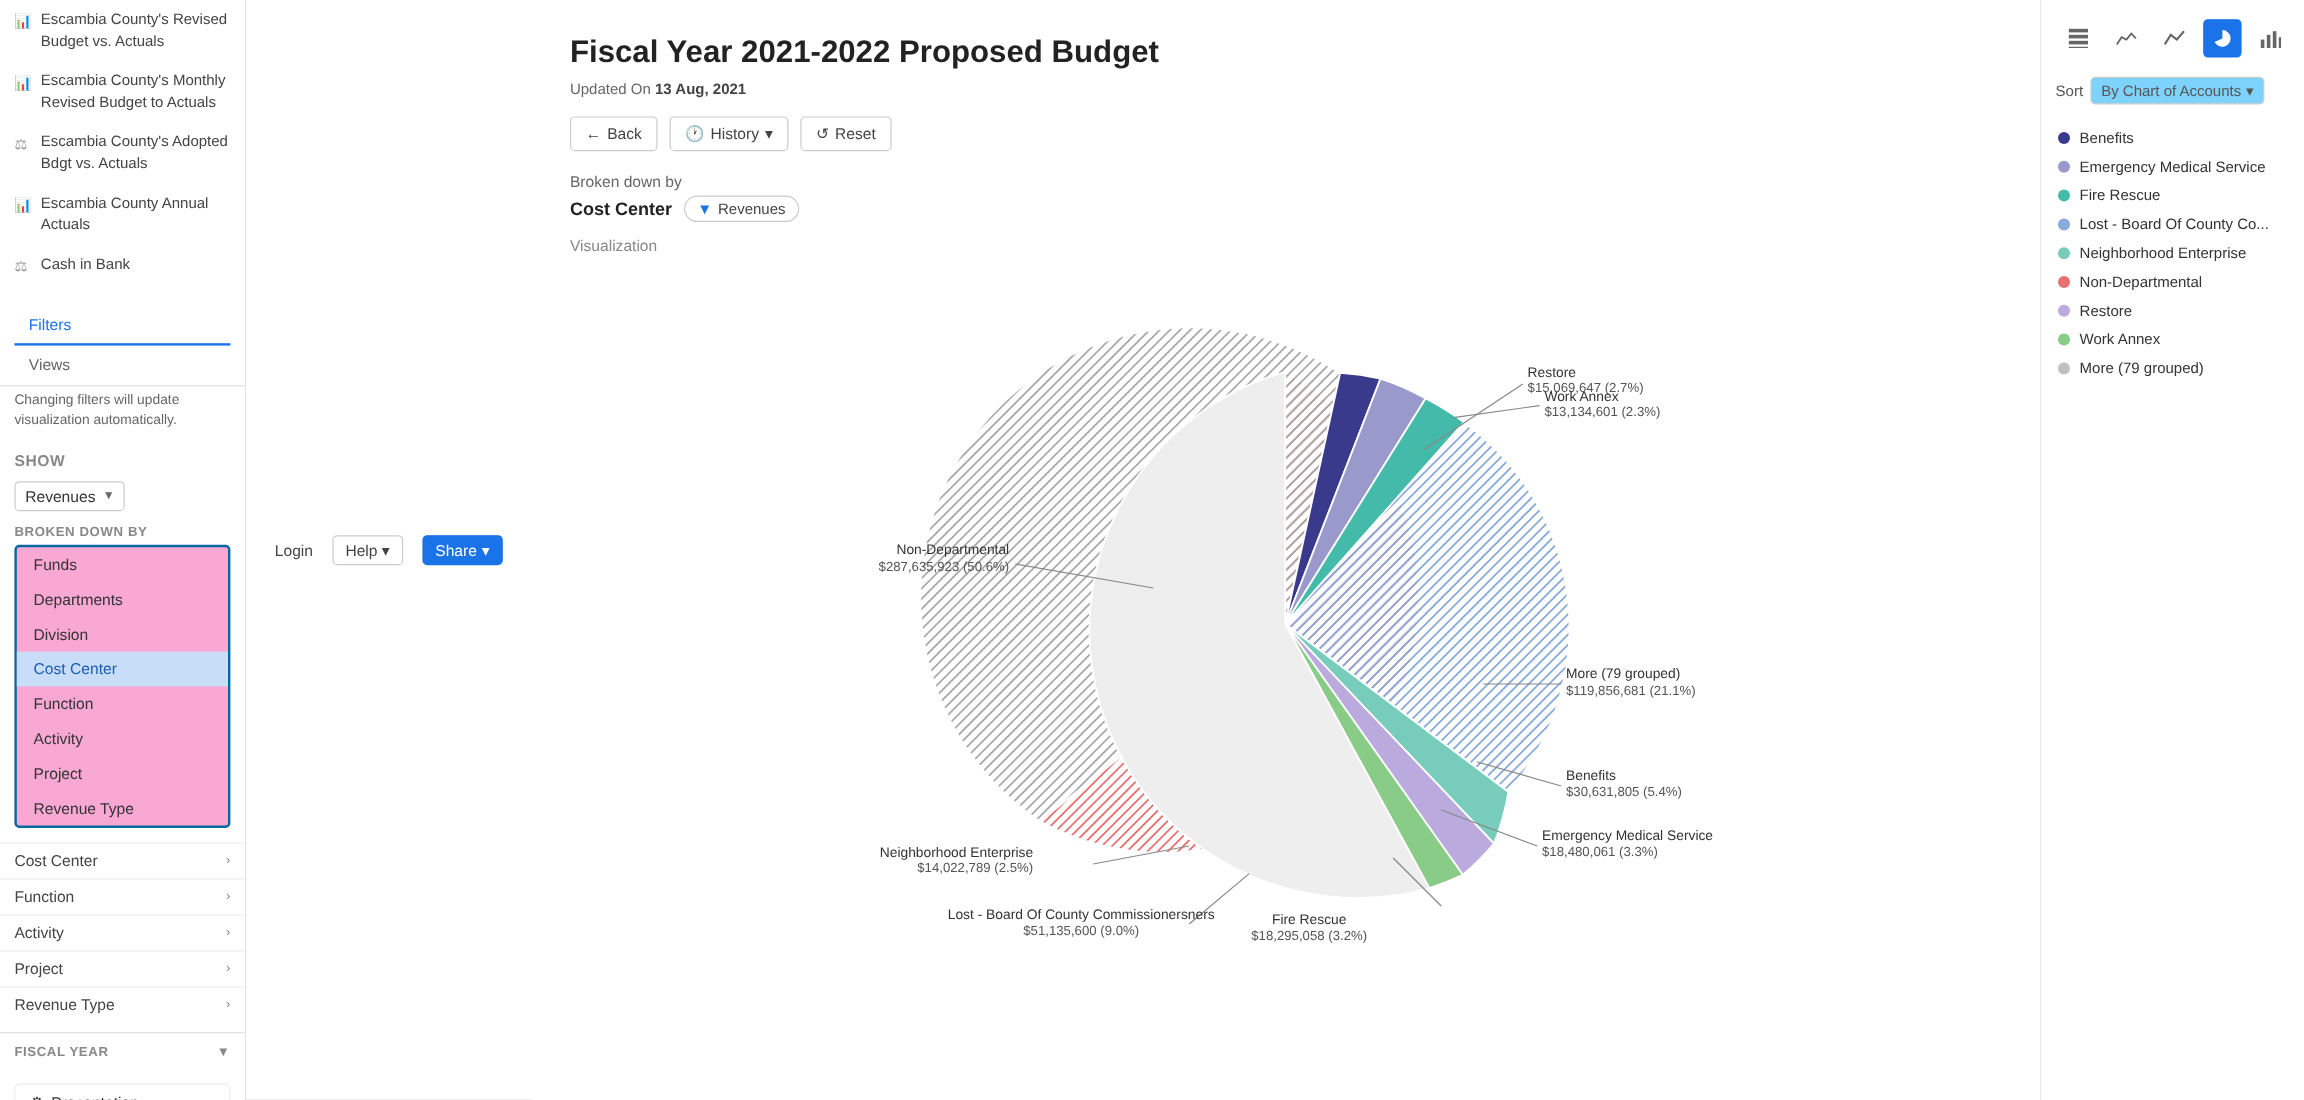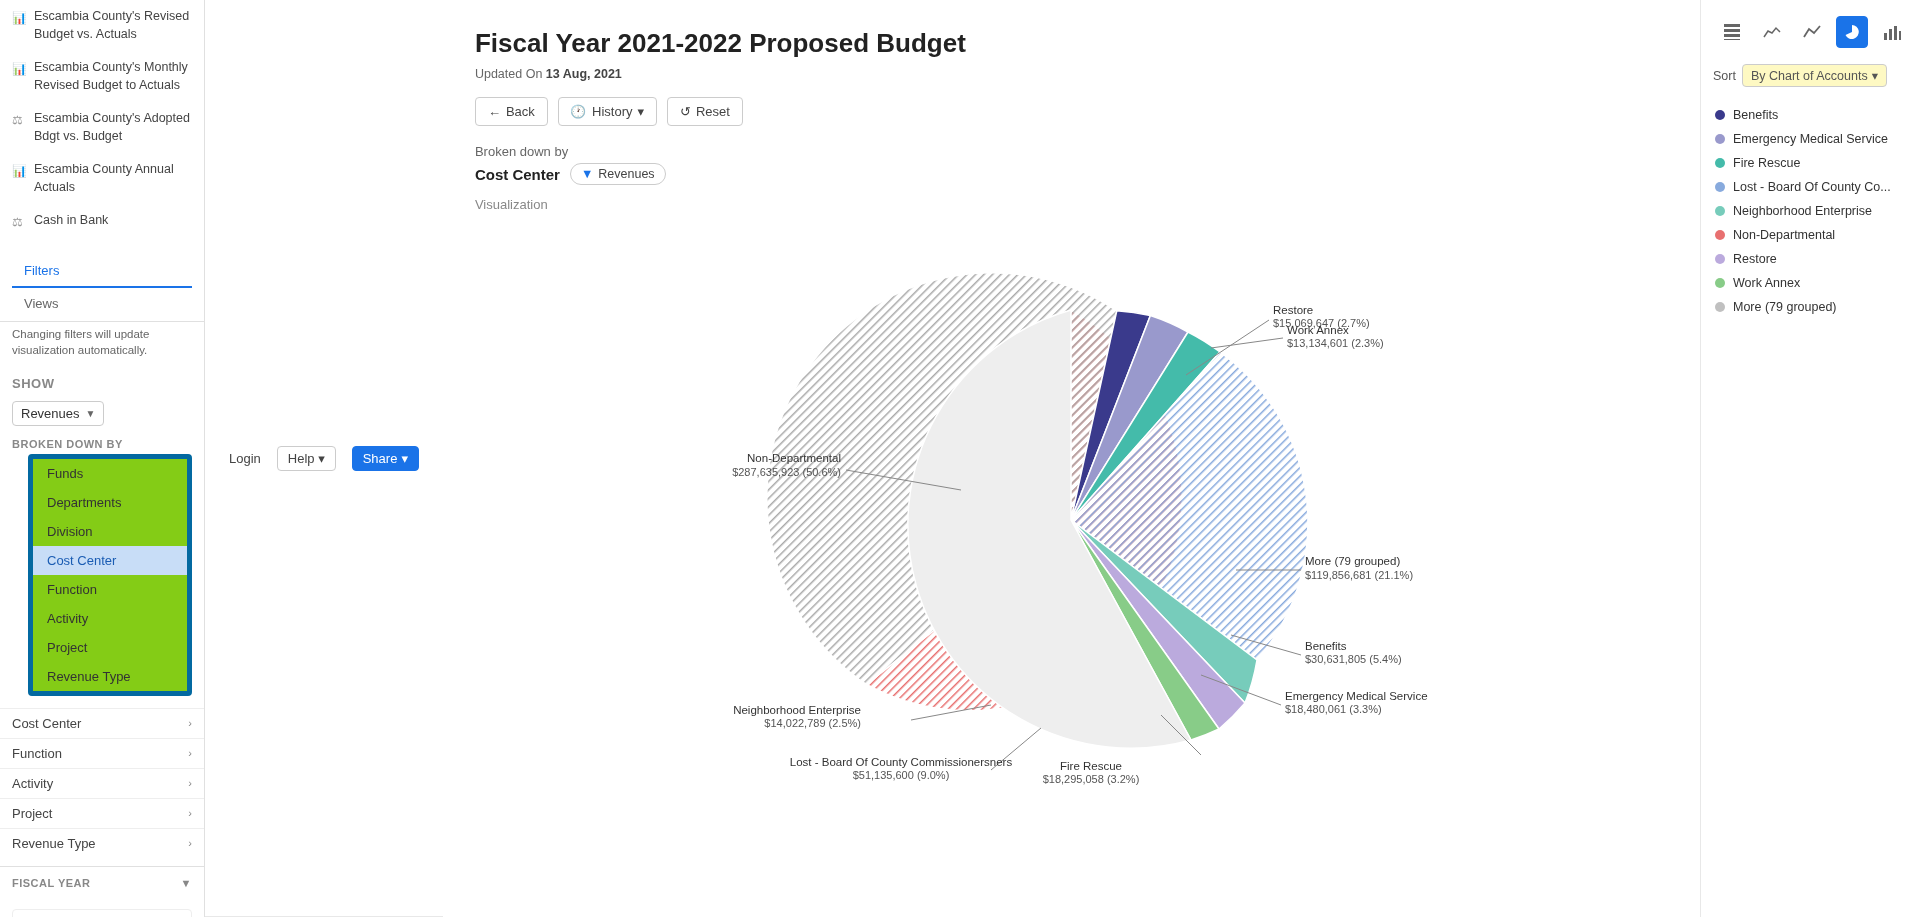--- a/index.html
+++ b/index.html
@@ -20,21 +20,21 @@
     .sidebar-note { padding: 4px 12px 8px; font-size: 11.5px; color: #666; line-height: 1.4; }
 
     .show-row { padding: 6px 12px; }
     .show-dropdown { display: flex; align-items: center; gap: 6px; border: 1px solid #ccc; border-radius: 4px; padding: 4px 8px; cursor: pointer; font-size: 13px; width: fit-content; }
     .show-dropdown .arrow { font-size: 10px; color: #666; }
 
     .broken-down-section { padding: 6px 12px; }
     .broken-down-label { font-size: 11px; font-weight: 600; color: #888; letter-spacing: 0.5px; text-transform: uppercase; margin-bottom: 4px; }
 
     
-    .breakdown-dropdown-box { border: 5px solid #0369a1; border-radius: 4px; background: #84cc16; margin: 0 0 6px 16px; }
+    .breakdown-dropdown-box { border: 2px solid #0369a1; border-radius: 4px; background: #f9a8d4; margin: 0 0 6px 0; }
     .breakdown-item { padding: 7px 14px; cursor: pointer; font-size: 13px; color: #333; }
     .breakdown-item.selected { background: #c8ddf7; color: #1a5cb3; font-weight: 500; }
 
     .filter-row { display: flex; align-items: center; justify-content: space-between; padding: 7px 12px; cursor: pointer; border-top: 1px solid #eee; }
     .filter-row-label { font-size: 13px; color: #444; }
     .filter-chevron { font-size: 11px; color: #888; }
     .fiscal-year-label { font-size: 11px; font-weight: 600; color: #888; letter-spacing: 0.5px; text-transform: uppercase; margin-bottom: 20px; display: flex; align-items: center; justify-content: space-between; }
     .fiscal-chevron-down { font-size: 11px; color: #888; }
 
     .presentation-row { display: flex; align-items: center; justify-content: space-between; padding: 7px 12px; border: 1px solid #eee; border-radius: 4px; cursor: pointer; }
@@ -67,21 +67,21 @@
     
     .chart-container { display: flex; align-items: center; justify-content: center; padding: 20px 0; }
 
     
     .right-panel { width: 220px; min-width: 220px; padding: 16px 12px; border-left: 1px solid #e8e8e8; overflow-y: auto; }
     .chart-type-icons { display: flex; align-items: center; gap: 8px; justify-content: flex-end; margin-bottom: 16px; }
     .chart-icon-btn { width: 32px; height: 32px; display: flex; align-items: center; justify-content: center; border-radius: 4px; cursor: pointer; border: 1px solid transparent; color: #666; font-size: 16px; }
     .chart-icon-btn.active { background: #1a73e8; color: #fff; border-color: #1a73e8; }
 
     .sort-row { display: flex; align-items: center; gap: 6px; margin-bottom: 16px; font-size: 12.5px; color: #555; }
-    .sort-dropdown { display: flex; align-items: center; gap: 4px; border: 1px solid #ccc; border-radius: 4px; padding: 3px 8px; cursor: pointer; font-size: 12.5px; background: #fef9c3; }
+    .sort-dropdown { display: flex; align-items: center; gap: 4px; border: 1px solid #ccc; border-radius: 4px; padding: 3px 8px; cursor: pointer; font-size: 12.5px; background: #7dd3fc; }
 
     .legend-item { display: flex; align-items: center; gap: 8px; padding: 5px 2px; font-size: 12.5px; color: #333; }
     .legend-dot { width: 10px; height: 10px; border-radius: 50%; flex-shrink: 0; }
   </style>
 </head>
 <body>
 
 <div class="app-container">
 
   <div class="sidebar">
@@ -89,21 +89,21 @@
     <div class="sidebar-nav-item">
       <span class="sidebar-nav-icon">📊</span>
       <span>Escambia County's Revised Budget vs. Actuals</span>
     </div>
     <div class="sidebar-nav-item">
       <span class="sidebar-nav-icon">📊</span>
       <span>Escambia County's Monthly Revised Budget to Actuals</span>
     </div>
     <div class="sidebar-nav-item">
       <span class="sidebar-nav-icon">⚖</span>
-      <span>Escambia County's Adopted Bdgt vs. Budget</span>
+      <span>Escambia County's Adopted Bdgt vs. Actuals</span>
     </div>
     <div class="sidebar-nav-item">
       <span class="sidebar-nav-icon">📊</span>
       <span>Escambia County Annual Actuals</span>
     </div>
     <div class="sidebar-nav-item">
       <span class="sidebar-nav-icon">⚖</span>
       <span>Cash in Bank</span>
     </div>
 

